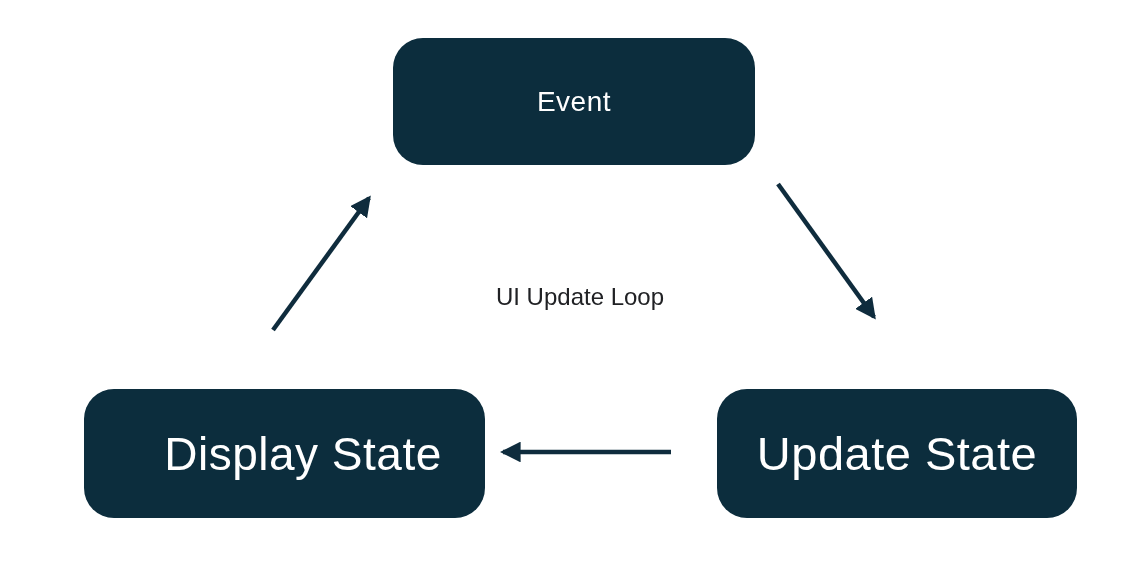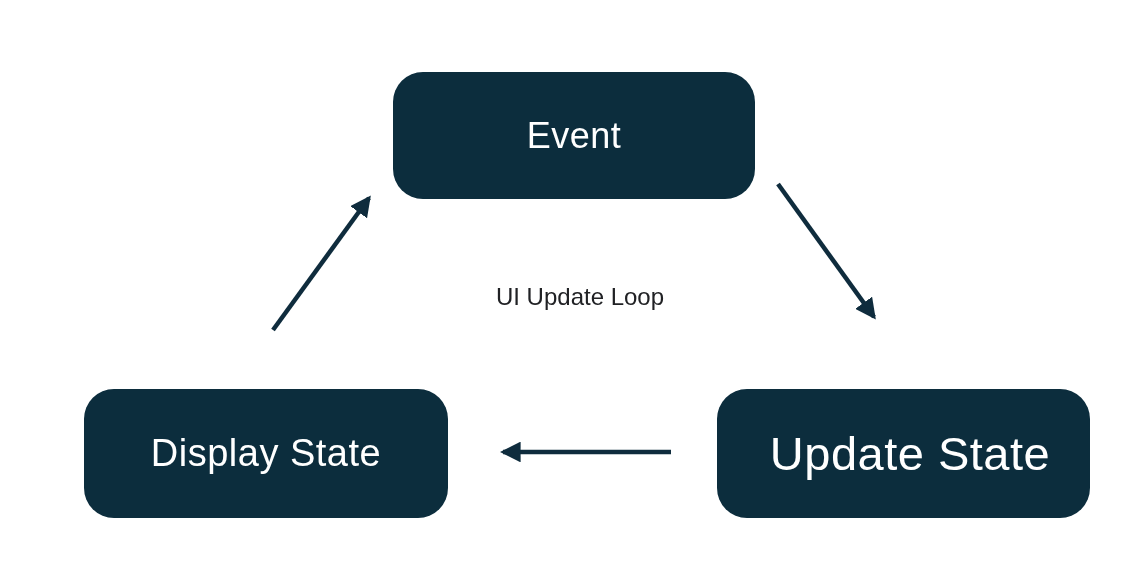--- a/index.html
+++ b/index.html
@@ -30,37 +30,36 @@
     display: flex;
     align-items: center;
     justify-content: center;
     color: #ffffff;
   }
   .node-event {
     left: 393px;
     top: 38px;
     width: 362px;
     height: 127px;
-    font-size: 36px;
-    margin-top: 34px;
+    font-size: 28px;
   }
   .node-display-state {
     left: 84px;
     top: 389px;
     width: 364px;
     height: 129px;
-    font-size: 38px;
+    font-size: 46px;
+    padding-left: 37px;
   }
   .node-update-state {
     left: 717px;
     top: 389px;
     width: 360px;
     height: 129px;
     font-size: 47px;
-    padding-left: 13px;
   }
   .node-label {
     white-space: nowrap;
     letter-spacing: 0.5px;
   }
   .loop-title {
     position: absolute;
     left: 400px;
     top: 283px;
     width: 360px;

